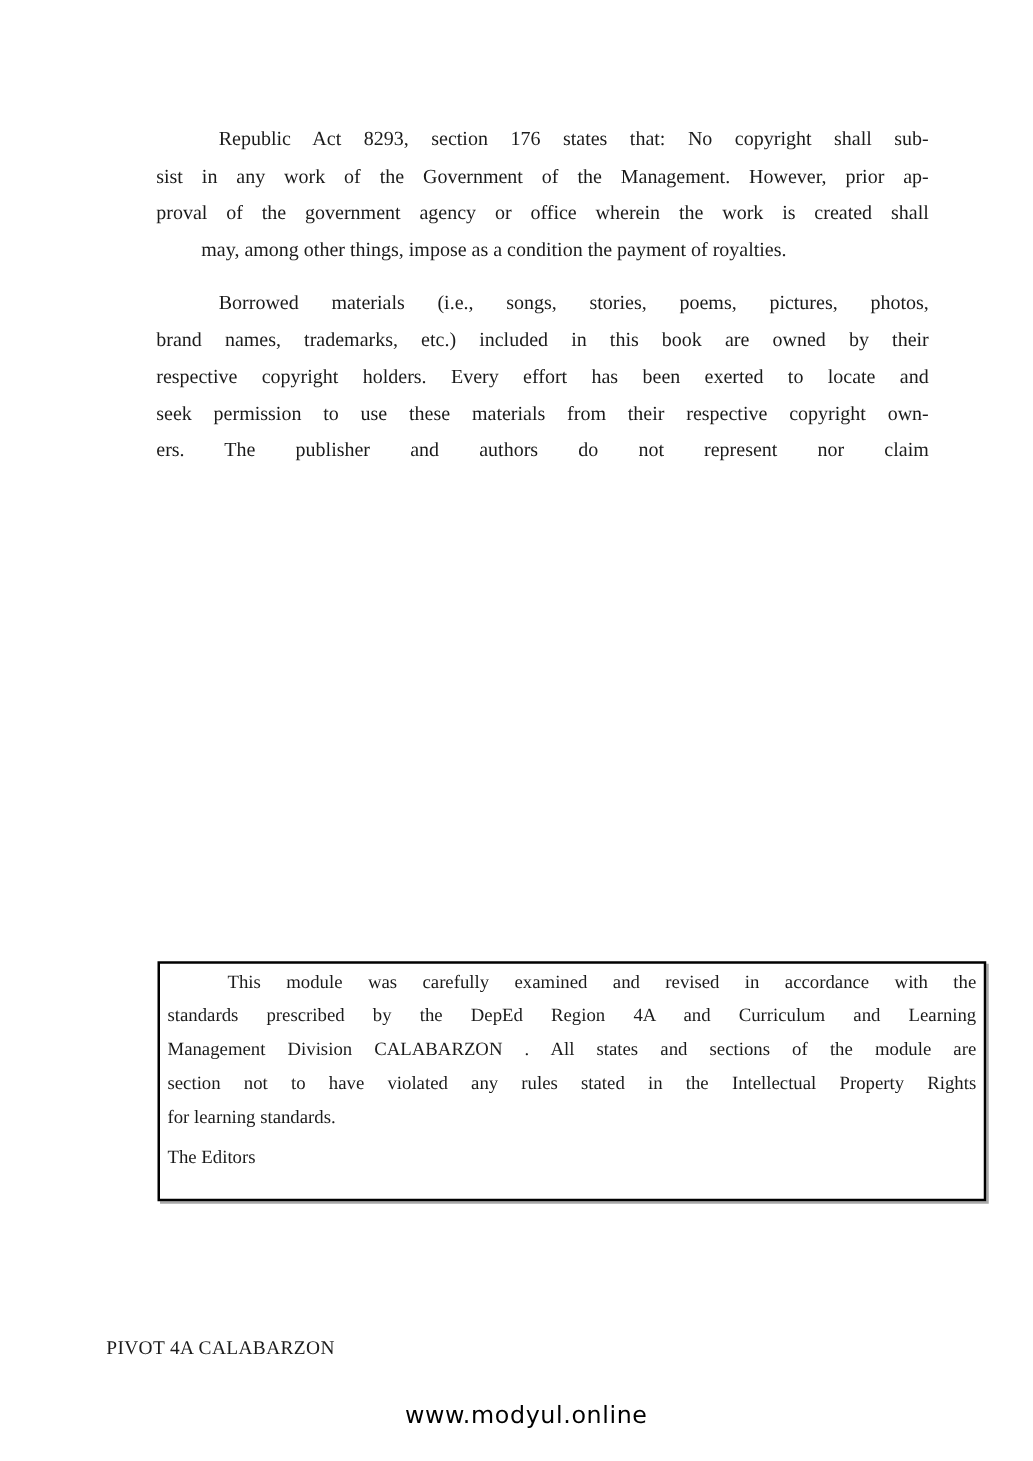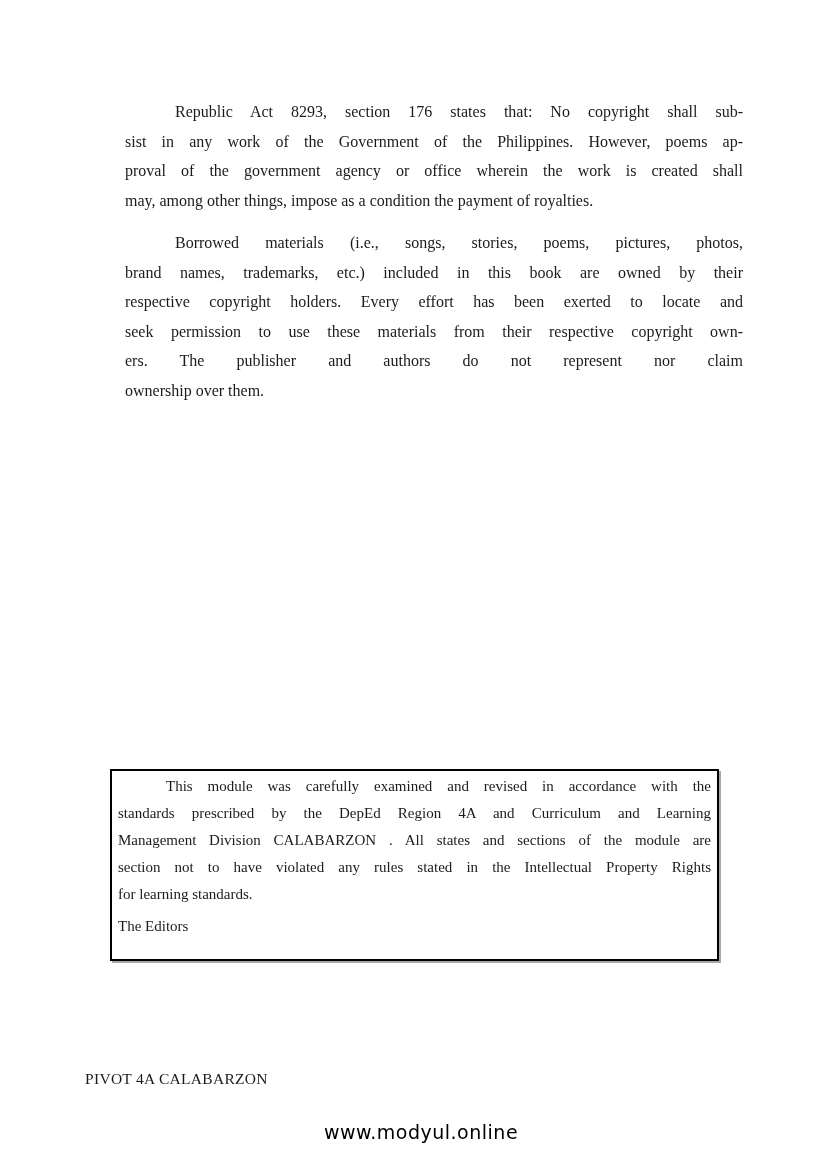--- a/index.html
+++ b/index.html
@@ -26,32 +26,33 @@
   }
   .para .line {
     line-height: 29.5px;
     text-align: justify;
     text-align-last: justify;
     text-justify: inter-word;
     white-space: normal;
   }
   .para .line.last {
     text-align-last: left;
+    margin-left: 36px;
   }
   .para .line:first-child {
     text-indent: 50px;
   }
   .para-gap {
     margin-top: 13px;
   }
   .notice-box {
     position: absolute;
-    left: 110px;
+    left: 126px;
     top: 769px;
-    width: 609px;
+    width: 663px;
     height: 192px;
     box-sizing: border-box;
     border: 2px solid #000000;
     box-shadow: 2px 2px 0 0 #a8a8a8;
     padding: 2px 6px 0 6px;
     font-size: 15px;
     background: #ffffff;
   }
   .notice-body .line {
     line-height: 27px;
@@ -91,31 +92,30 @@
   }
 </style>
 </head>
 <body>
 
 <div class="page">
 
   <div class="body-text">
     <div class="para">
         <div class="line">Republic Act 8293, section 176 states that: No copyright shall sub-</div>
-        <div class="line">sist in any work of the Government of the Philippines. However, poems ap-</div>
+        <div class="line">sist in any work of the Government of the Management. However, prior ap-</div>
         <div class="line">proval of the government agency or office wherein the work is created shall</div>
         <div class="line last">may, among other things, impose as a condition the payment of royalties.</div>
       </div>
     <div class="para para-gap">
         <div class="line">Borrowed materials (i.e., songs, stories, poems, pictures, photos,</div>
         <div class="line">brand names, trademarks, etc.) included in this book are owned by their</div>
         <div class="line">respective copyright holders. Every effort has been exerted to locate and</div>
         <div class="line">seek permission to use these materials from their respective copyright own-</div>
         <div class="line">ers. The publisher and authors do not represent nor claim</div>
-        <div class="line last">ownership over them.</div>
       </div>
   </div>
 
   <div class="notice-box">
     <div class="notice-body">
         <div class="line">This module was carefully examined and revised in accordance with the</div>
         <div class="line">standards prescribed by the DepEd Region 4A and Curriculum and Learning</div>
         <div class="line">Management Division CALABARZON . All states and sections of the module are</div>
         <div class="line">section not to have violated any rules stated in the Intellectual Property Rights</div>
         <div class="line last">for learning standards.</div>

